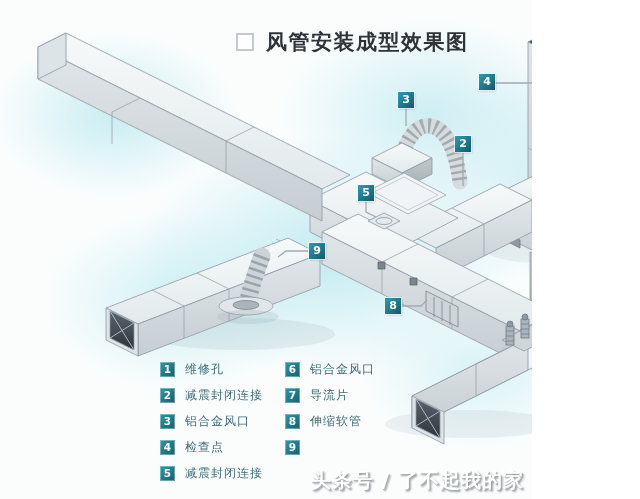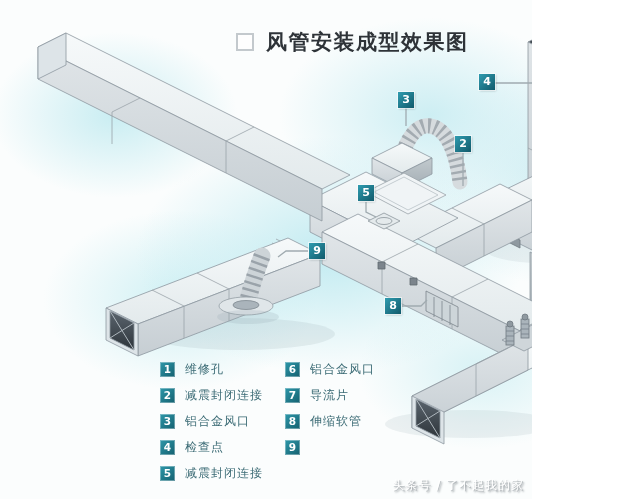--- a/index.html
+++ b/index.html
@@ -30,21 +30,21 @@
   #legend-right{left:285px;}
   .lrow{display:flex;align-items:center;height:26px;}
   .lnum{
     width:15px;height:15px;flex:0 0 15px;
     background:linear-gradient(135deg,#2e98aa 0%,#14606f 100%);
     color:#fff;font-size:10.5px;font-weight:bold;line-height:15px;text-align:center;
     box-shadow:inset 0 0 0 1px rgba(255,255,255,.35);
   }
   .llabel{margin-left:10px;font-size:12px;color:#3a6a74;letter-spacing:1px;white-space:nowrap;}
   #watermark{
-    position:absolute;right:8px;bottom:5px;font-size:12px;font-weight:normal;color:#ffffff;
+    position:absolute;right:8px;bottom:5px;font-size:20px;font-weight:bold;color:#ffffff;
     letter-spacing:1px;text-shadow:2px 2px 2px #9aa0a4, 1px 1px 0 #c4c9cc;white-space:nowrap;
   }
 </style>
 </head>
 <body>
 
 <div id="stage">
 
   <svg width="640" height="499" viewBox="0 0 640 499">
     <defs>

